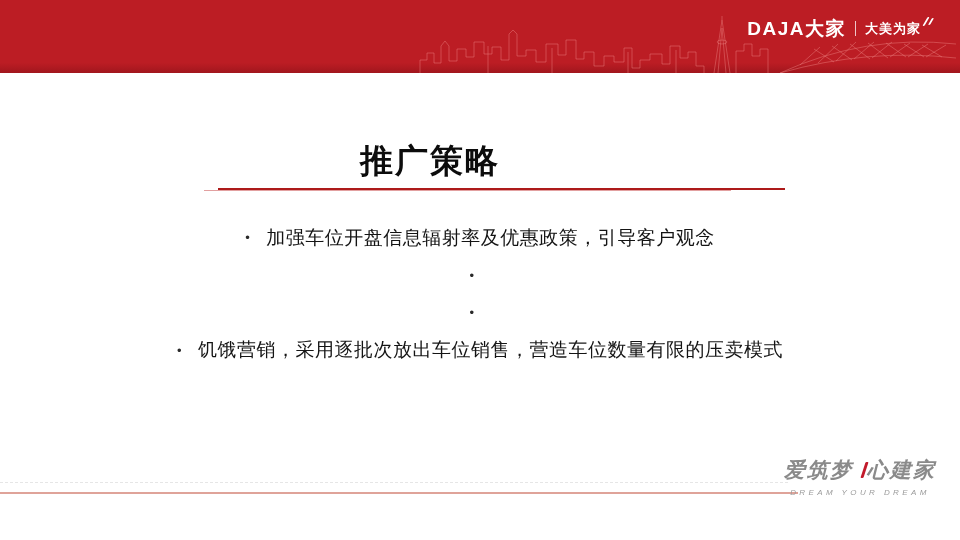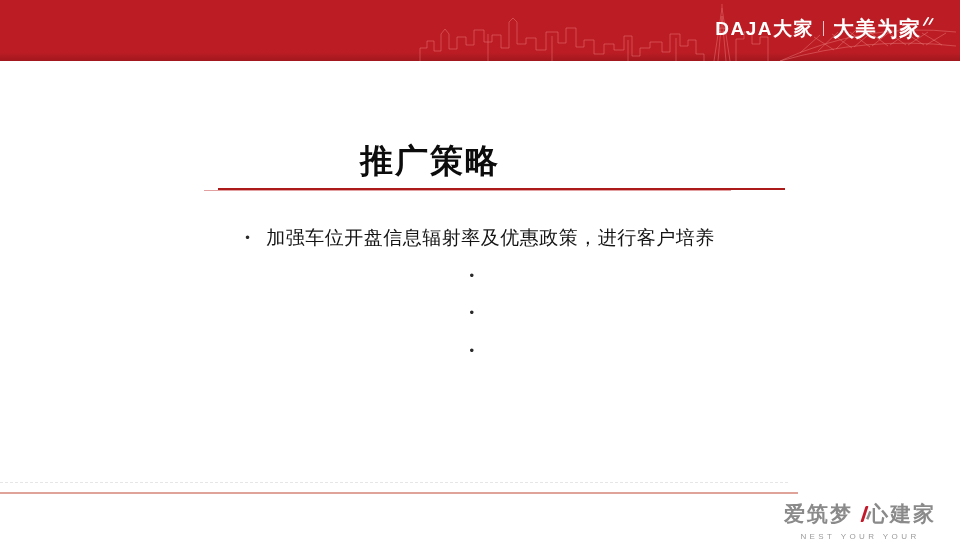--- a/index.html
+++ b/index.html
@@ -1,47 +1,47 @@
 <!DOCTYPE html>
 <html><head>
 <meta charset="utf-8">
 <style>
   * { margin:0; padding:0; box-sizing:border-box; }
   html,body { width:960px; height:540px; background:#fff; font-family:"Liberation Sans","DejaVu Sans",sans-serif; }
   .slide { position:relative; width:960px; height:540px; background:#ffffff; overflow:hidden; }
 
   
-  .header { position:absolute; top:0; left:0; width:960px; height:61px;
+  .header { position:absolute; top:0; left:0; width:960px; height:73px;
     background:linear-gradient(180deg,#BC1D24 0%,#BC1D24 86%,#A1161D 100%); }
   .skyline { position:absolute; right:0; bottom:0; width:560px; height:57px; }
   .header-logo { position:absolute; top:0; right:26px; height:57px; display:flex; align-items:center; color:#ffffff; }
   .header-logo .primary { font-size:19px; font-weight:700; letter-spacing:1.5px; }
   .header-logo .divider { width:1px; height:15px; background:rgba(255,255,255,.75); margin:0 9px; }
-  .header-logo .secondary { font-size:21px; font-weight:700; letter-spacing:1px; }
+  .header-logo .secondary { font-size:13px; font-weight:700; letter-spacing:1px; }
   .flourish { position:relative; display:inline-block; width:11px; height:14px; margin-left:2px; top:-5px; }
   .flourish i { position:absolute; display:block; width:2px; height:9px; background:#fff; transform:skewX(-30deg); border-radius:1px; }
   .flourish i:nth-child(1){ left:2px; top:0; }
   .flourish i:nth-child(2){ left:7px; top:1px; height:7px; }
 
   
   .title { position:absolute; top:139px; left:0; width:860px; text-align:center;
     font-size:33px; font-weight:700; color:#0c0c0c; letter-spacing:2px; }
   .title-underline { position:absolute; top:188px; left:218px; width:567px; height:2px; background:#AD1A1A; }
   .title-underline-shadow { position:absolute; top:190px; left:204px; width:527px; height:1px; background:#E2A0A0; }
 
   
   .bullets { position:absolute; top:219px; left:0; width:960px; }
   .bullet-line { display:flex; justify-content:center; align-items:center; height:37.5px;
     font-size:19px; color:#141414; letter-spacing:0.5px; }
   .bullet-dot { font-size:13px; color:#2a2a2a; margin-right:16px; line-height:1; }
 
   
   .footer-dashed { position:absolute; top:482px; left:0; width:788px; border-top:1px dashed #e6e6e6; }
   .footer-line { position:absolute; top:492px; left:0; width:798px; height:1.5px; background:#DFA399; }
-  .footer-logo { position:absolute; right:24px; top:500px; text-align:center; }
+  .footer-logo { position:absolute; right:24px; top:456px; text-align:center;font-style:italic; }
   .footer-cn { display:flex; align-items:center; justify-content:center;
     font-size:21px; font-weight:700; color:#8a8a8a; letter-spacing:2px; }
   .heart-stroke { display:inline-block; width:3px; height:16px; background:#C21A2B;
     transform:skewX(-18deg); margin:0 1px 0 10px; border-radius:1px; }
   .footer-en { margin-top:4px; font-size:8px; letter-spacing:3.4px; color:#9b9b9b; font-weight:500; }
 </style>
 </head>
 <body>
 
 <div class="slide">
@@ -87,37 +87,38 @@
     </div>
   </div>
 
   <div class="title">推广策略</div>
   <div class="title-underline"></div>
   <div class="title-underline-shadow"></div>
 
   <div class="bullets">
     <div class="bullet-line">
       <span class="bullet-dot">•</span>
-      <span>加强车位开盘信息辐射率及优惠政策，进行客户培养</span>
+      <span>加强车位开盘信息辐射率及优惠政策，引导客户观念</span>
     </div>
     <div class="bullet-line">
       <span class="bullet-dot">•</span>
     </div>
     <div class="bullet-line">
       <span class="bullet-dot">•</span>
     </div>
     <div class="bullet-line">
       <span class="bullet-dot">•</span>
+      <span>饥饿营销，采用逐批次放出车位销售，营造车位数量有限的压卖模式</span>
     </div>
   </div>
 
   <div class="footer-dashed"></div>
   <div class="footer-line"></div>
   <div class="footer-logo">
     <div class="footer-cn">
       <span>爱筑梦</span>
       <span class="heart-stroke"></span>
       <span>心建家</span>
     </div>
-    <div class="footer-en">NEST YOUR YOUR</div>
+    <div class="footer-en">DREAM YOUR DREAM</div>
   </div>
 
 </div>
 
 </body></html>

